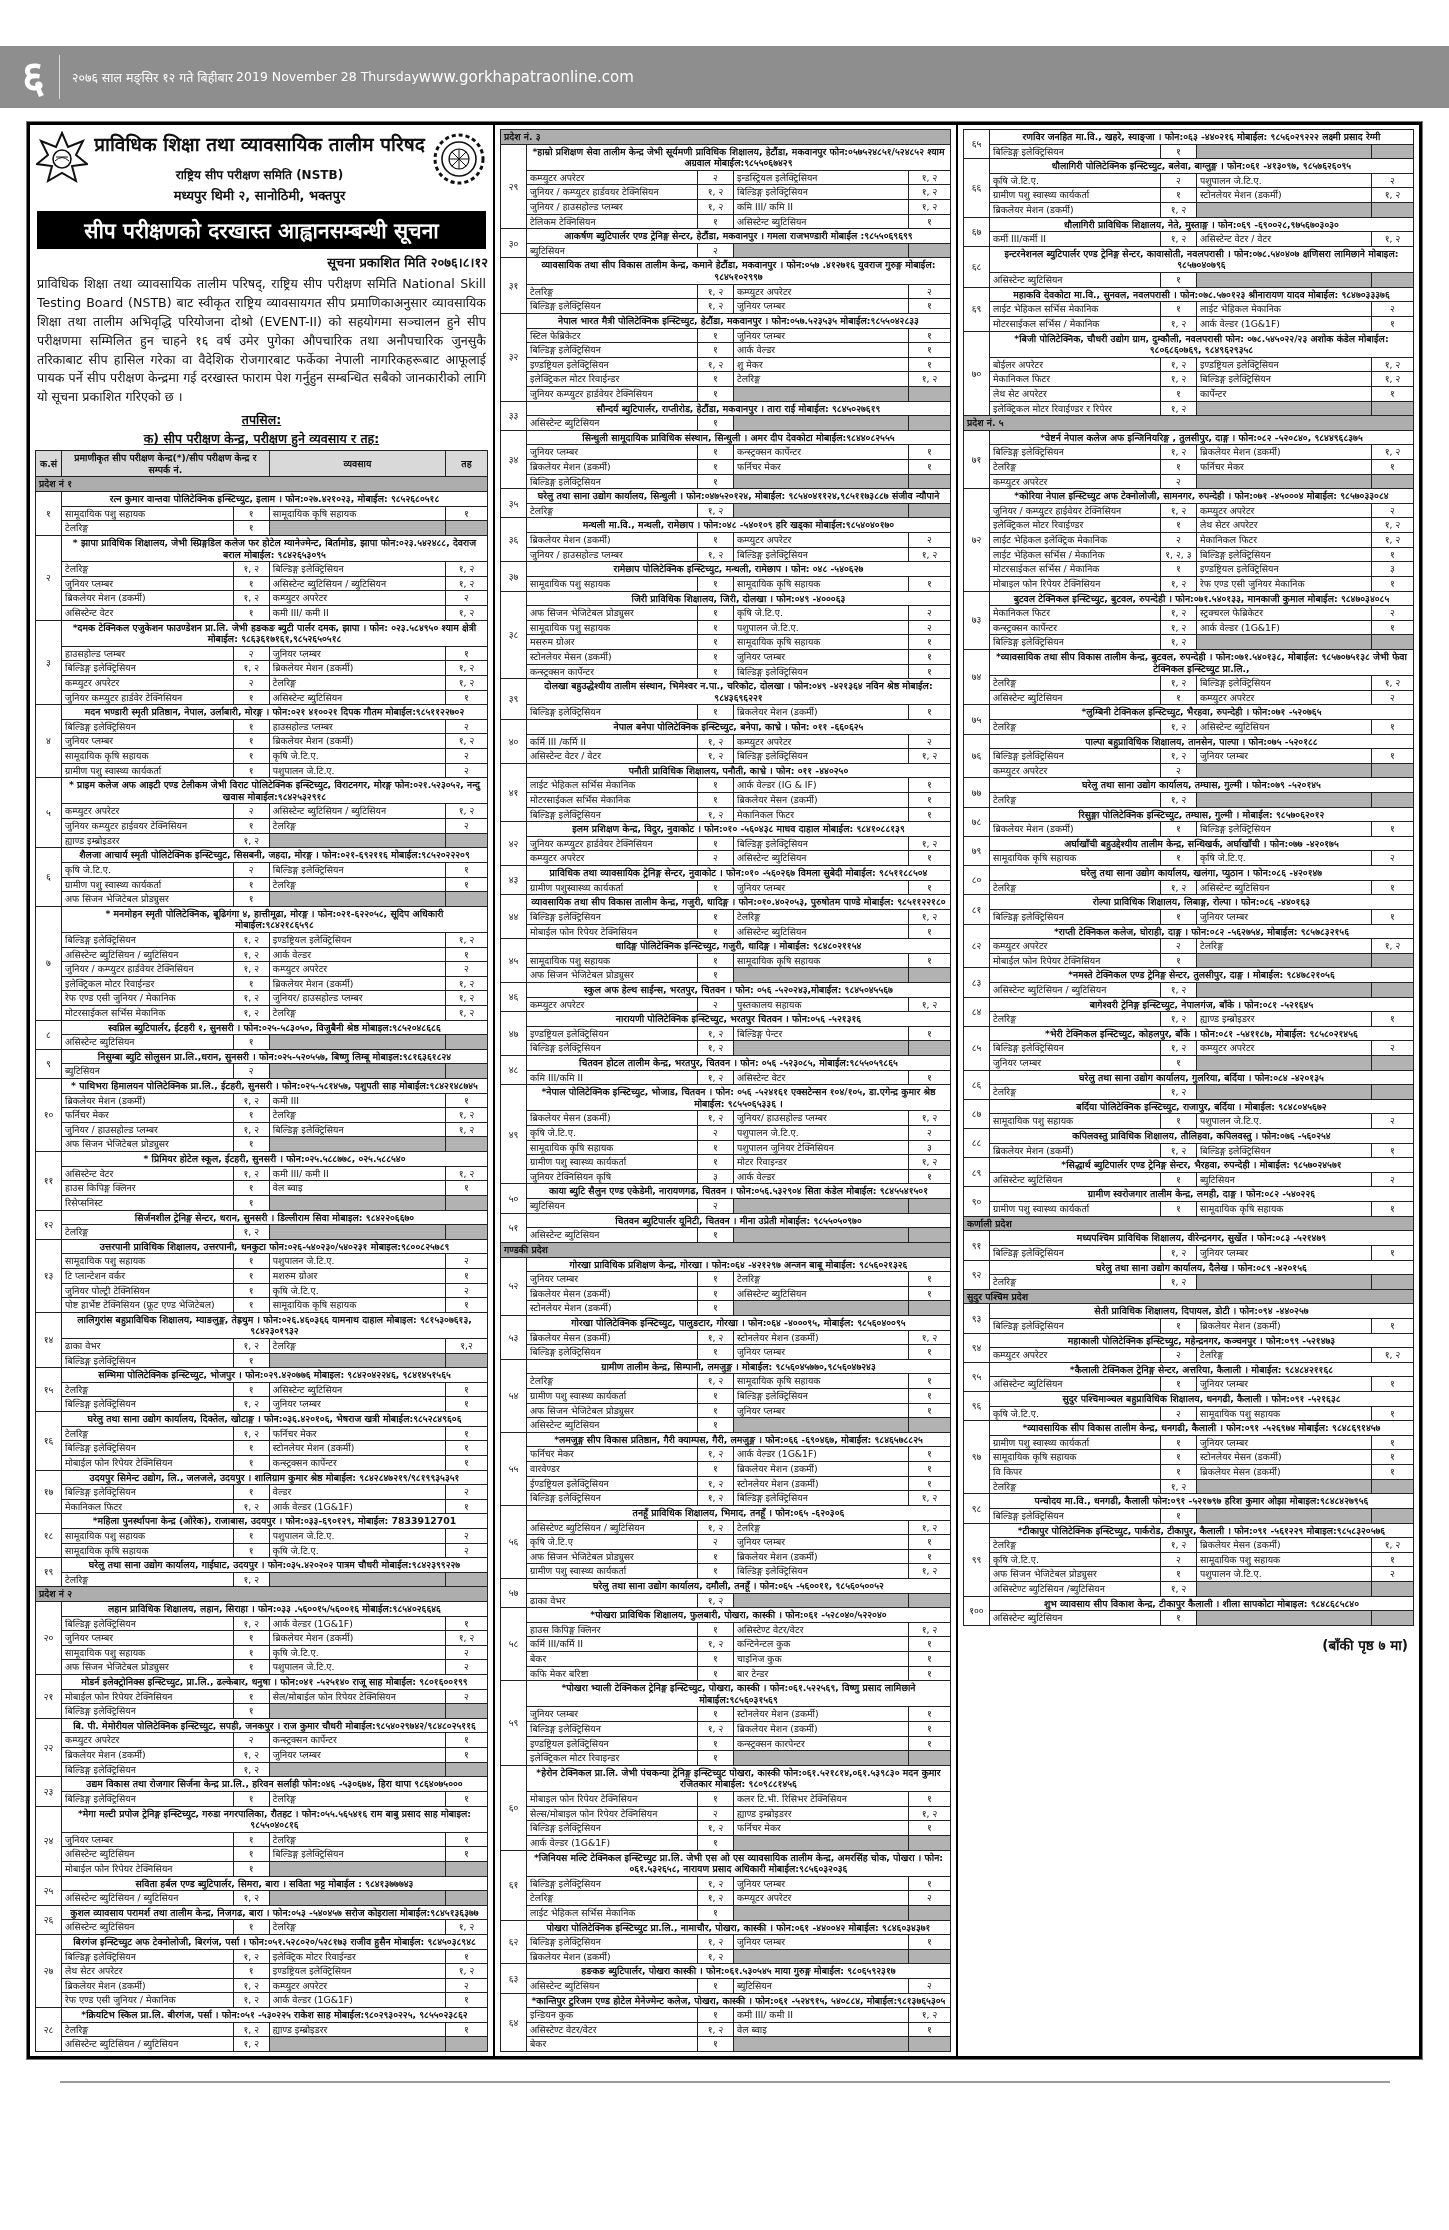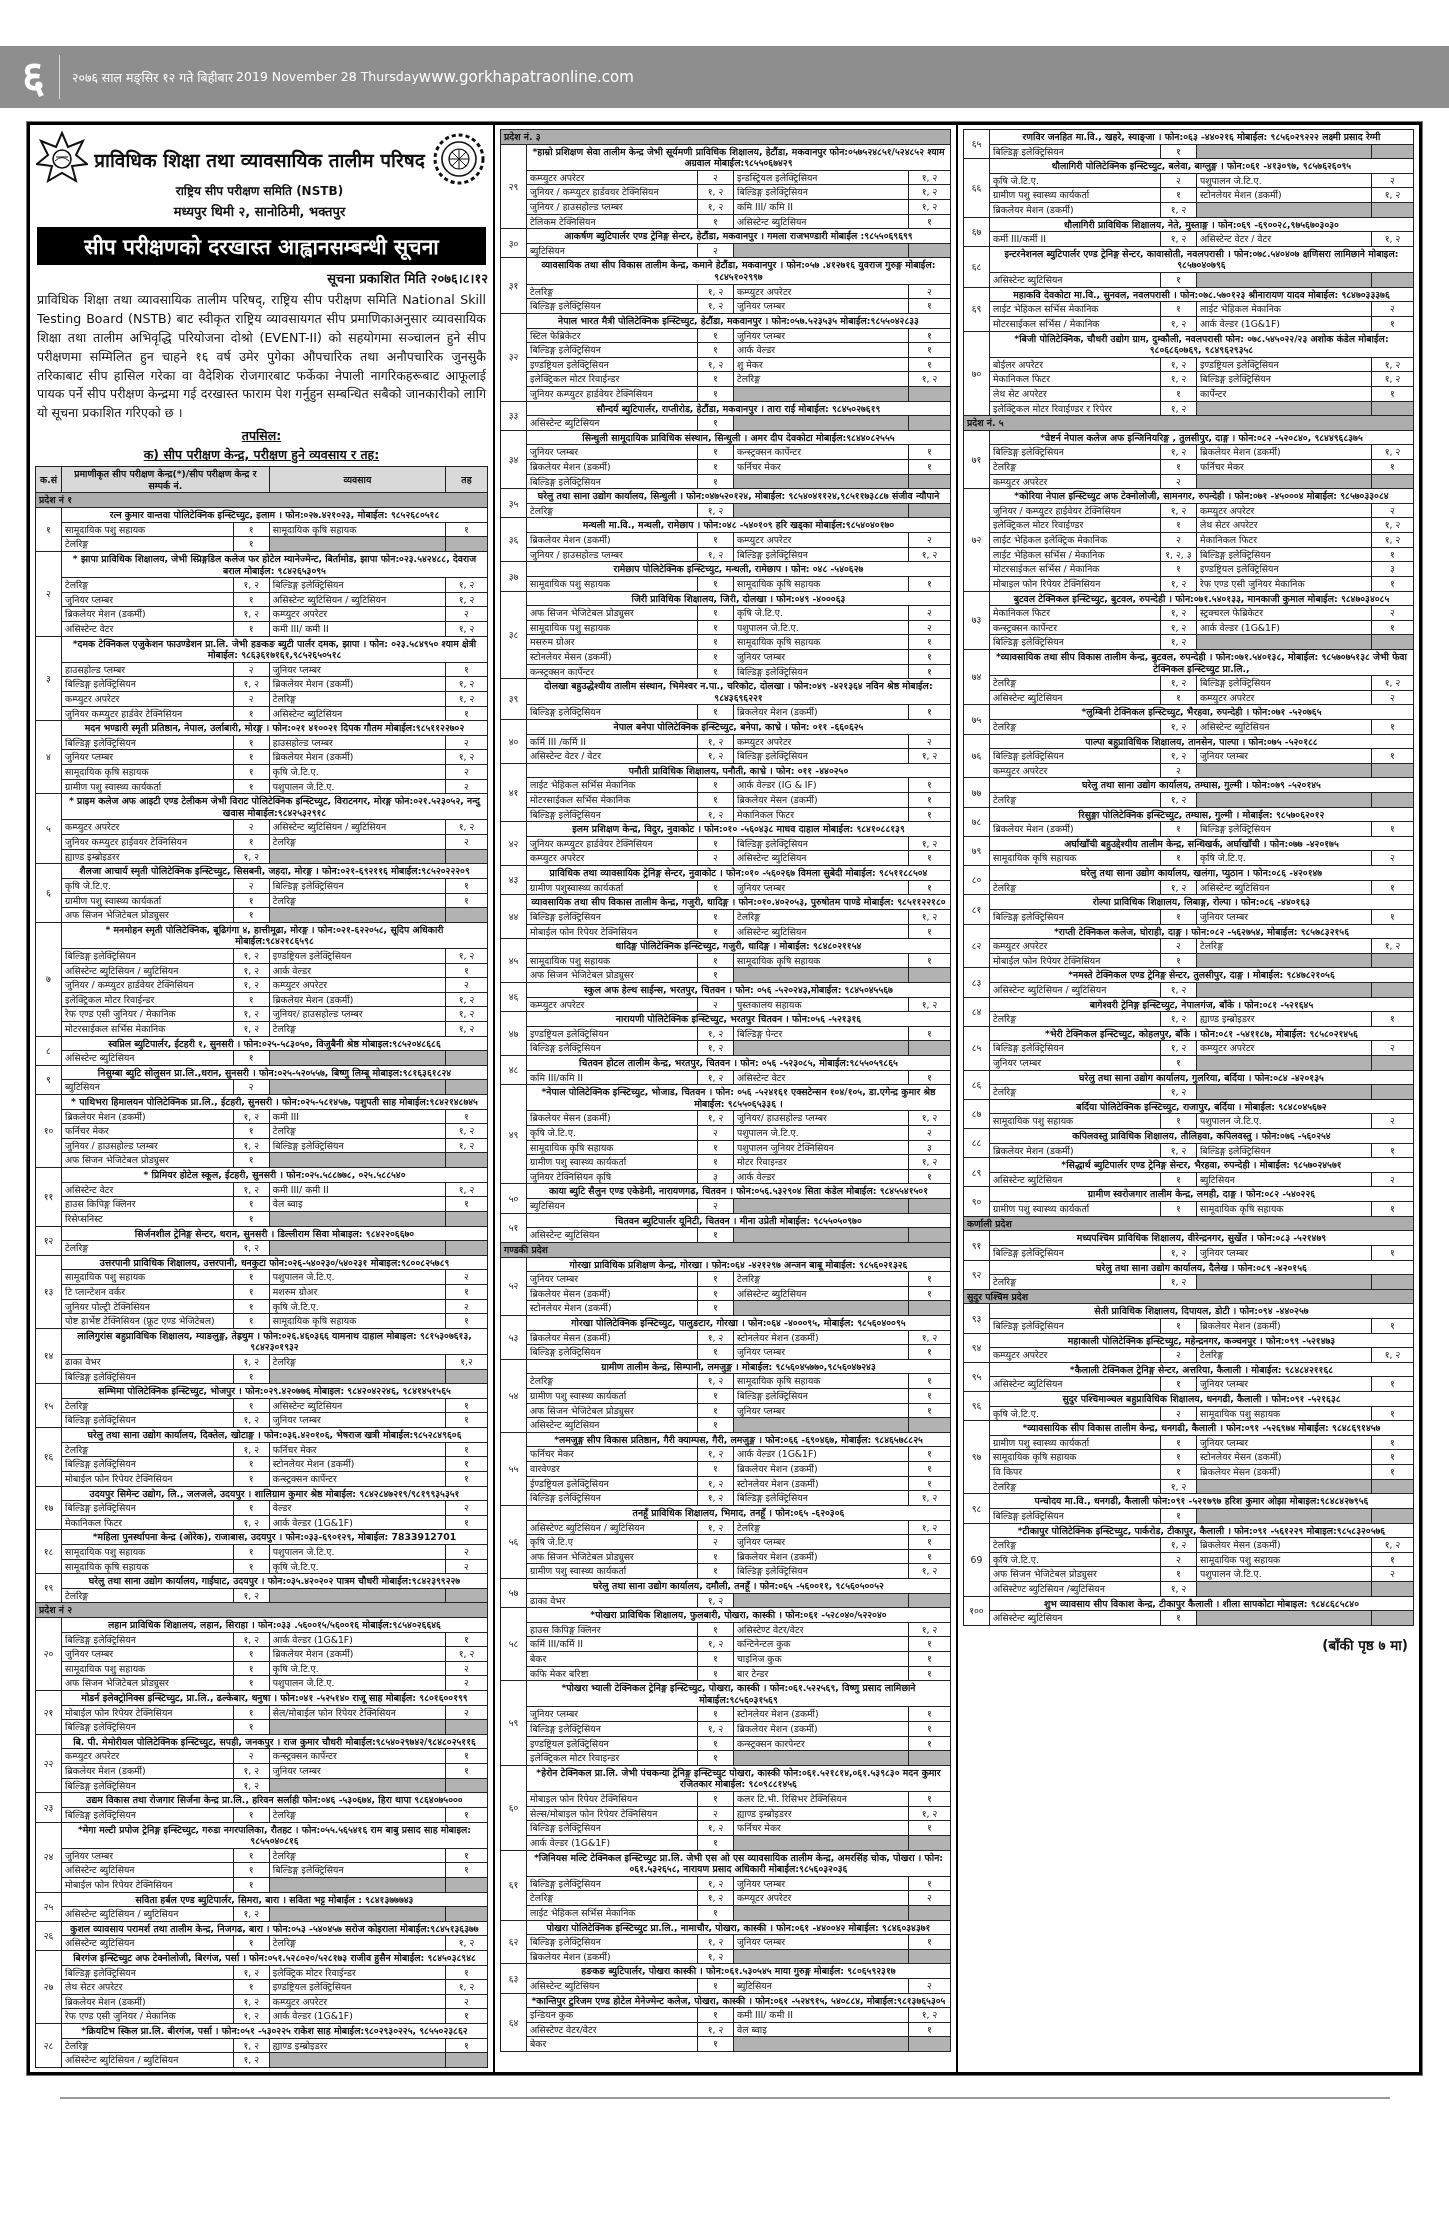--- a/index.html
+++ b/index.html
@@ -12,21 +12,21 @@
   .masthead{flex:1;text-align:center;font-size:42px;font-weight:bold;letter-spacing:1px;}
   .website{padding-right:26px;font-size:15px;}
   
   .frame{margin:14px auto 0 auto;width:1389px;border:3px solid #000;box-shadow:0 0 0 1px #777;
          display:flex;align-items:stretch;background:#fff;}
   .col{width:33.333%;padding:4px 5px;box-sizing:border-box;}
   .col+.col{border-left:2px solid #000;}
   
   .nhead{display:flex;align-items:flex-start;justify-content:center;gap:6px;margin-top:2px;}
   .nhead .mid{text-align:center;}
-  .org1{font-size:19px;font-weight:bold;margin-top:16px;}
+  .org1{font-size:19px;font-weight:bold;}
   .org2{font-size:12px;font-weight:bold;margin-top:9px;}
   .addr{font-size:13px;font-weight:bold;margin-top:3px;}
   .banner{background:#000;color:#fff;font-size:21px;font-weight:bold;text-align:center;
           padding:5px 16px;margin:7px 2px 4px 2px;}
   .pub{font-size:13px;font-weight:bold;text-align:right;margin:2px 0 4px 0;}
   .intro{font-size:12.6px;line-height:1.5;text-align:justify;margin:2px 2px 4px 2px;}
   .tapsil{font-size:12.5px;font-weight:bold;text-align:center;text-decoration:underline;}
   .seca{font-size:12.5px;font-weight:bold;text-align:center;text-decoration:underline;margin:2px 0 3px 0;}
   
   table.sheet{width:100%;border-collapse:collapse;table-layout:fixed;}
@@ -2049,21 +2049,21 @@
             </tr>
             <tr>
               <td>बिल्डिङ्ग इलेक्ट्रिसियन</td>
               <td class="lvl">१</td>
               <td class="g"></td>
               <td class="g"></td>
             </tr>
           </tbody>
           <tbody>
             <tr>
-              <td class="sn" rowspan="5">69</td>
+              <td class="sn" rowspan="5">९९</td>
               <td class="ctr" colspan="4">*टीकापुर पोलिटेक्निक इन्स्टिच्युट, पार्करोड, टीकापुर, कैलाली । फोन:०९१ -५६१२२९ मोबाइल:९८५८३२०५७६</td>
             </tr>
             <tr>
               <td>टेलरिङ्ग</td>
               <td class="lvl">१, २</td>
               <td>ब्रिकलेयर मेसन (डकर्मी)</td>
               <td class="lvl">१, २</td>
             </tr>
             <tr>
               <td>कृषि जे.टि.ए.</td>

